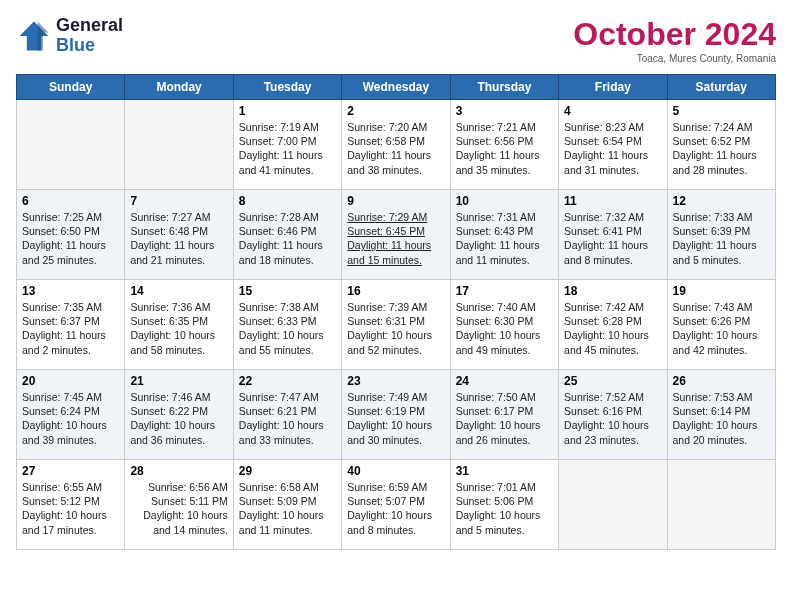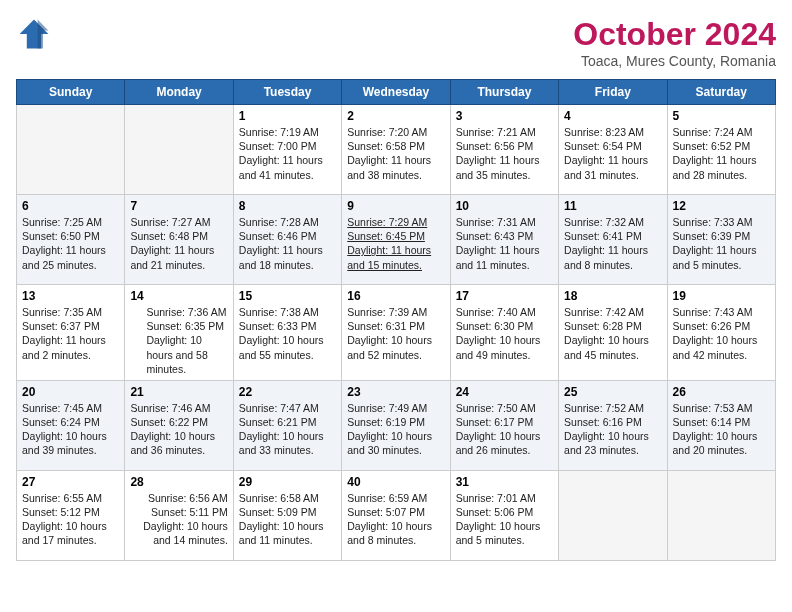--- a/index.html
+++ b/index.html
@@ -42,21 +42,21 @@
     }
     .title-area {
       text-align: right;
     }
     .month-title {
       font-size: 32px;
       font-weight: bold;
       color: #be185d;
     }
     .subtitle {
-      font-size: 14px;
+      font-size: 10px;
       color: #555;
     }
     .calendar {
       width: 100%;
       border-collapse: collapse;
       font-size: 11px;
     }
     .calendar th {
       background: #2b6cb0;
       color: #fff;
@@ -97,20 +97,24 @@
   </style>
 </head>
 <body>
 
 <div class="header">
   <div class="logo">
     <svg class="logo-icon" viewBox="0 0 40 40">
       <polygon points="20,4 36,20 28,20 28,36 12,36 12,20 4,20" fill="#2b6cb0"></polygon>
       <polygon points="24,4 36,16 30,16 30,36 24,36" fill="#1a4a80" opacity="0.5"></polygon>
     </svg>
+    <div class="logo-text">
+      <span class="logo-general">General</span>
+      <span class="logo-blue">Blue</span>
+    </div>
   </div>
   <div class="title-area">
     <div class="month-title">October 2024</div>
     <div class="subtitle">Toaca, Mures County, Romania</div>
   </div>
 </div>
 
 <table class="calendar">
   <thead>
     <tr>
@@ -204,21 +208,21 @@
       </tr>
       <tr>
         <td>
           <span class="day-num">13</span>
           <div class="day-info" style="white-space: pre-line;">Sunrise: 7:35 AM
 Sunset: 6:37 PM
 Daylight: 11 hours and 2 minutes.</div>
         </td>
         <td>
           <span class="day-num">14</span>
-          <div class="day-info" style="white-space: pre-line; margin-left: 16px;">Sunrise: 7:36 AM
+          <div class="day-info" style="white-space: pre-line;">Sunrise: 7:36 AM
 Sunset: 6:35 PM
 Daylight: 10 hours and 58 minutes.</div>
         </td>
         <td>
           <span class="day-num">15</span>
           <div class="day-info" style="white-space: pre-line;">Sunrise: 7:38 AM
 Sunset: 6:33 PM
 Daylight: 10 hours and 55 minutes.</div>
         </td>
         <td>

